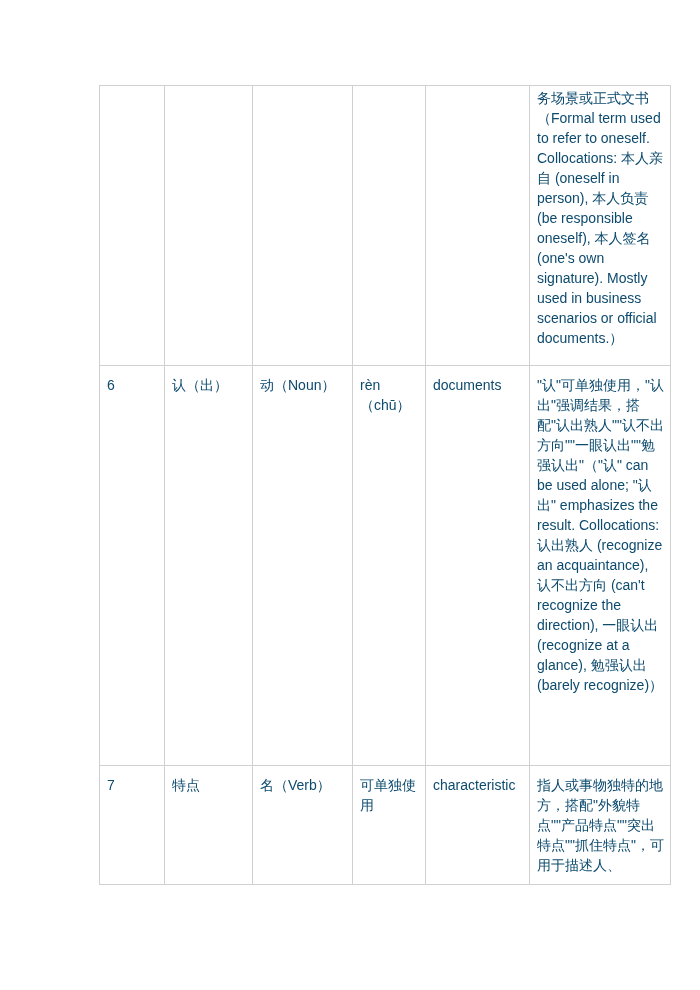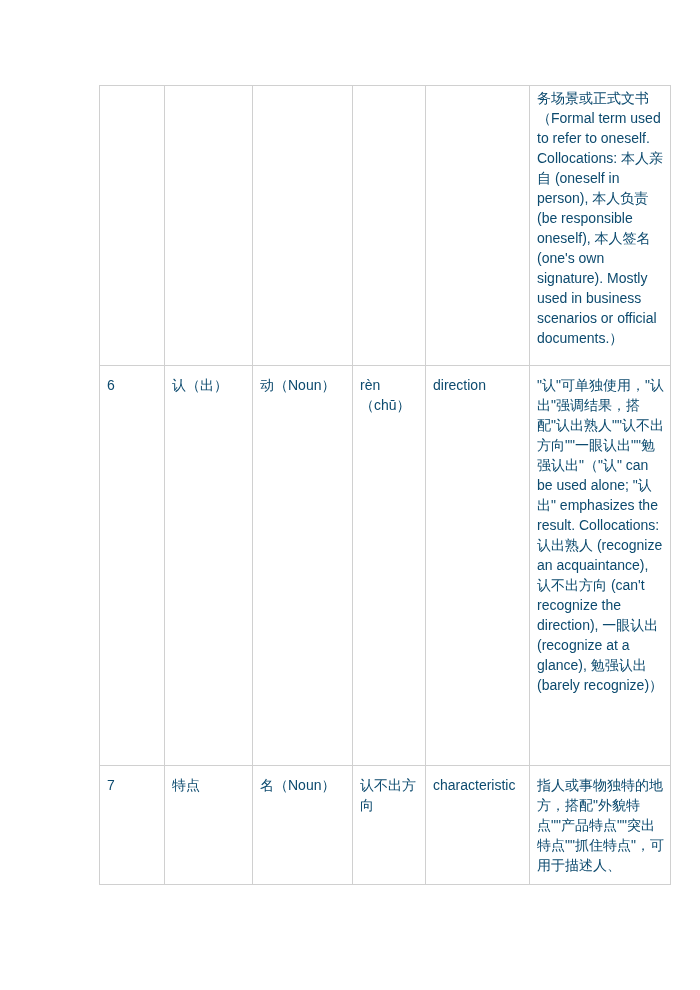--- a/index.html
+++ b/index.html
@@ -57,26 +57,26 @@
         <td class="col-pos"></td>
         <td class="col-pinyin"></td>
         <td class="col-english"></td>
         <td class="col-notes">务场景或正式文书（Formal term used to refer to oneself. Collocations: 本人亲自 (oneself in person), 本人负责 (be responsible oneself), 本人签名 (one's own signature). Mostly used in business scenarios or official documents.）</td>
       </tr>
       <tr class="row-6">
         <td class="col-number">6</td>
         <td class="col-word">认（出）</td>
         <td class="col-pos">动（Noun）</td>
         <td class="col-pinyin">rèn（chū）</td>
-        <td class="col-english">direction</td>
+        <td class="col-english">documents</td>
         <td class="col-notes">"认"可单独使用，"认出"强调结果，搭配"认出熟人""认不出方向""一眼认出""勉强认出"（"认" can be used alone; "认出" emphasizes the result. Collocations: 认出熟人 (recognize an acquaintance), 认不出方向 (can't recognize the direction), 一眼认出 (recognize at a glance), 勉强认出 (barely recognize)）</td>
       </tr>
       <tr class="row-7">
         <td class="col-number">7</td>
         <td class="col-word">特点</td>
-        <td class="col-pos">名（Noun）</td>
-        <td class="col-pinyin">认不出方向</td>
+        <td class="col-pos">名（Verb）</td>
+        <td class="col-pinyin">可单独使用</td>
         <td class="col-english">characteristic</td>
         <td class="col-notes">指人或事物独特的地方，搭配"外貌特点""产品特点""突出特点""抓住特点"，可用于描述人、</td>
       </tr>
     </tbody>
   </table>
 </div>
 
 </body></html>

